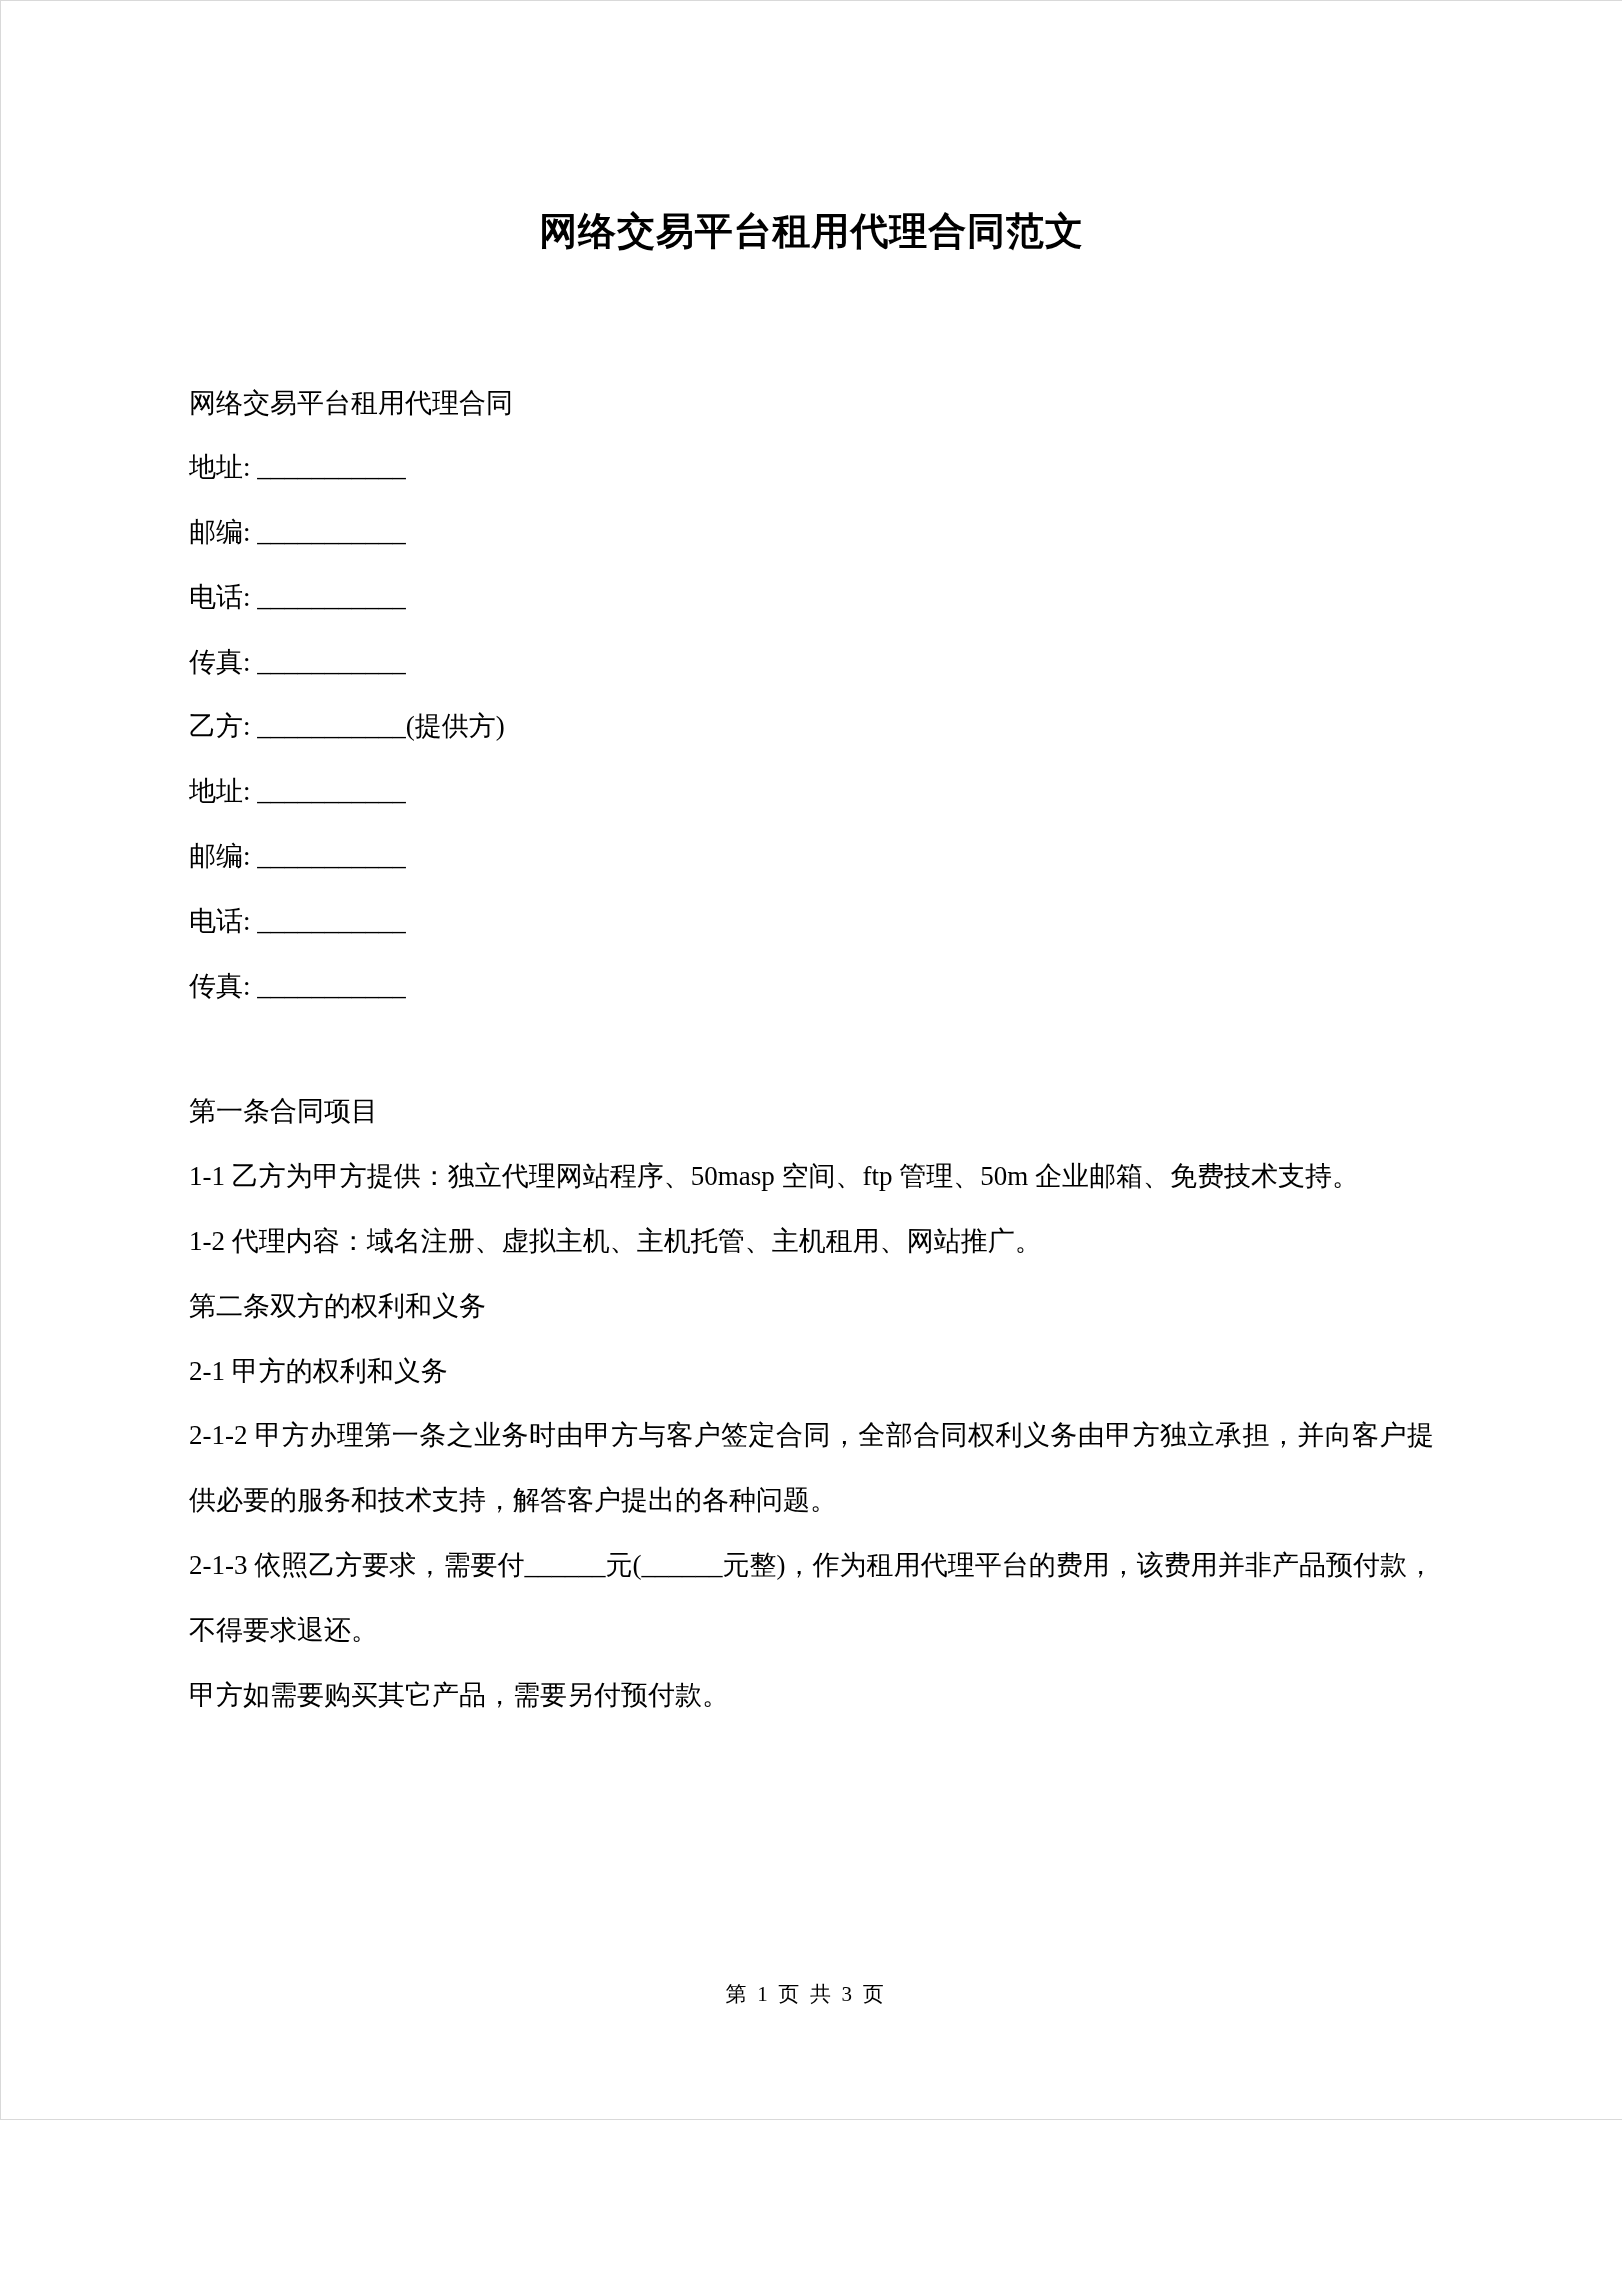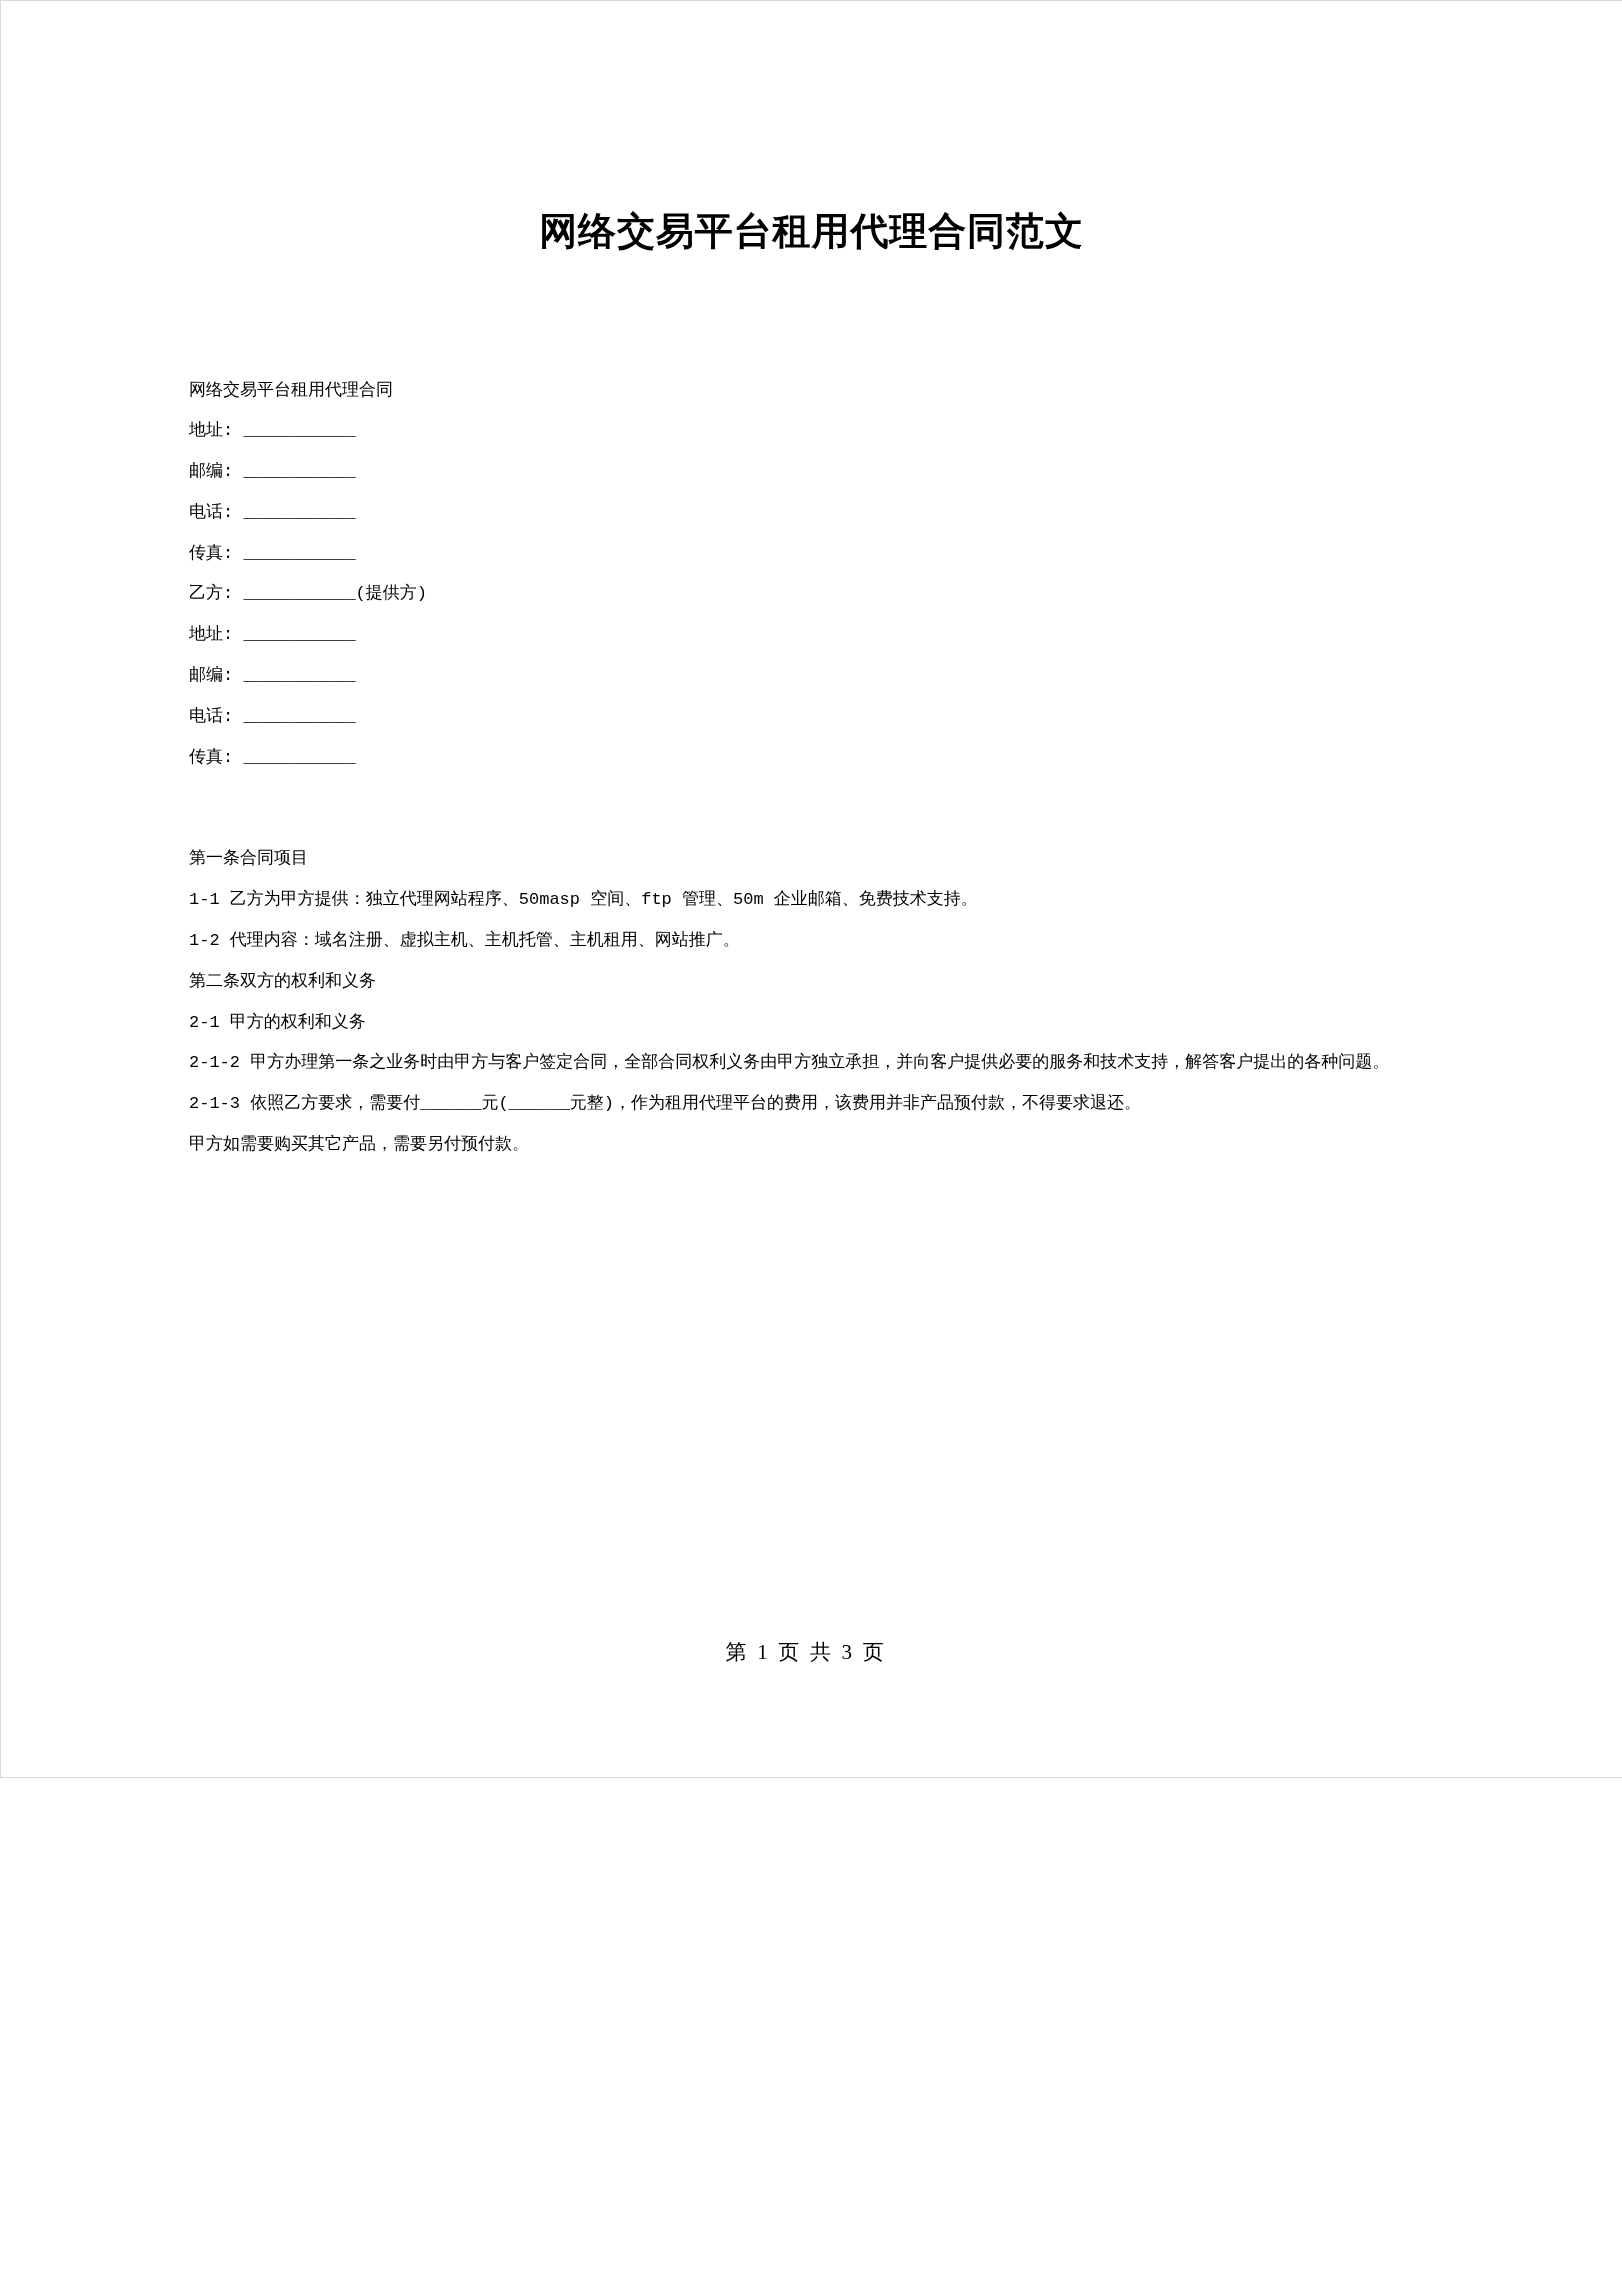--- a/index.html
+++ b/index.html
@@ -9,38 +9,37 @@
     background: #ffffff;
   }
   body {
     width: 1623px;
     font-family: "Liberation Serif", "DejaVu Serif", serif;
     color: #000000;
   }
   .page {
     position: relative;
     width: 1623px;
-    height: 1778px;
+    height: 2120px;
     background: #ffffff;
     border: 0.9px solid #d9d9d9;
     padding: 207px 188px 0 188px;
     overflow: hidden;
   }
   .doc-title {
     margin: 0 0 115px 0;
     font-size: 38px;
     line-height: 1.25;
     font-weight: bold;
     text-align: center;
     letter-spacing: 0.9px;
   }
   .body-text {
-    font-size: 17px;
+    font-size: 27px;
     line-height: 2.4;
-    font-family: Liberation Mono, monospace;
   }
   .body-text p {
     margin: 0;
   }
   .line {
     text-align: left;
     white-space: pre-wrap;
   }
   .para {
     text-align: justify;

